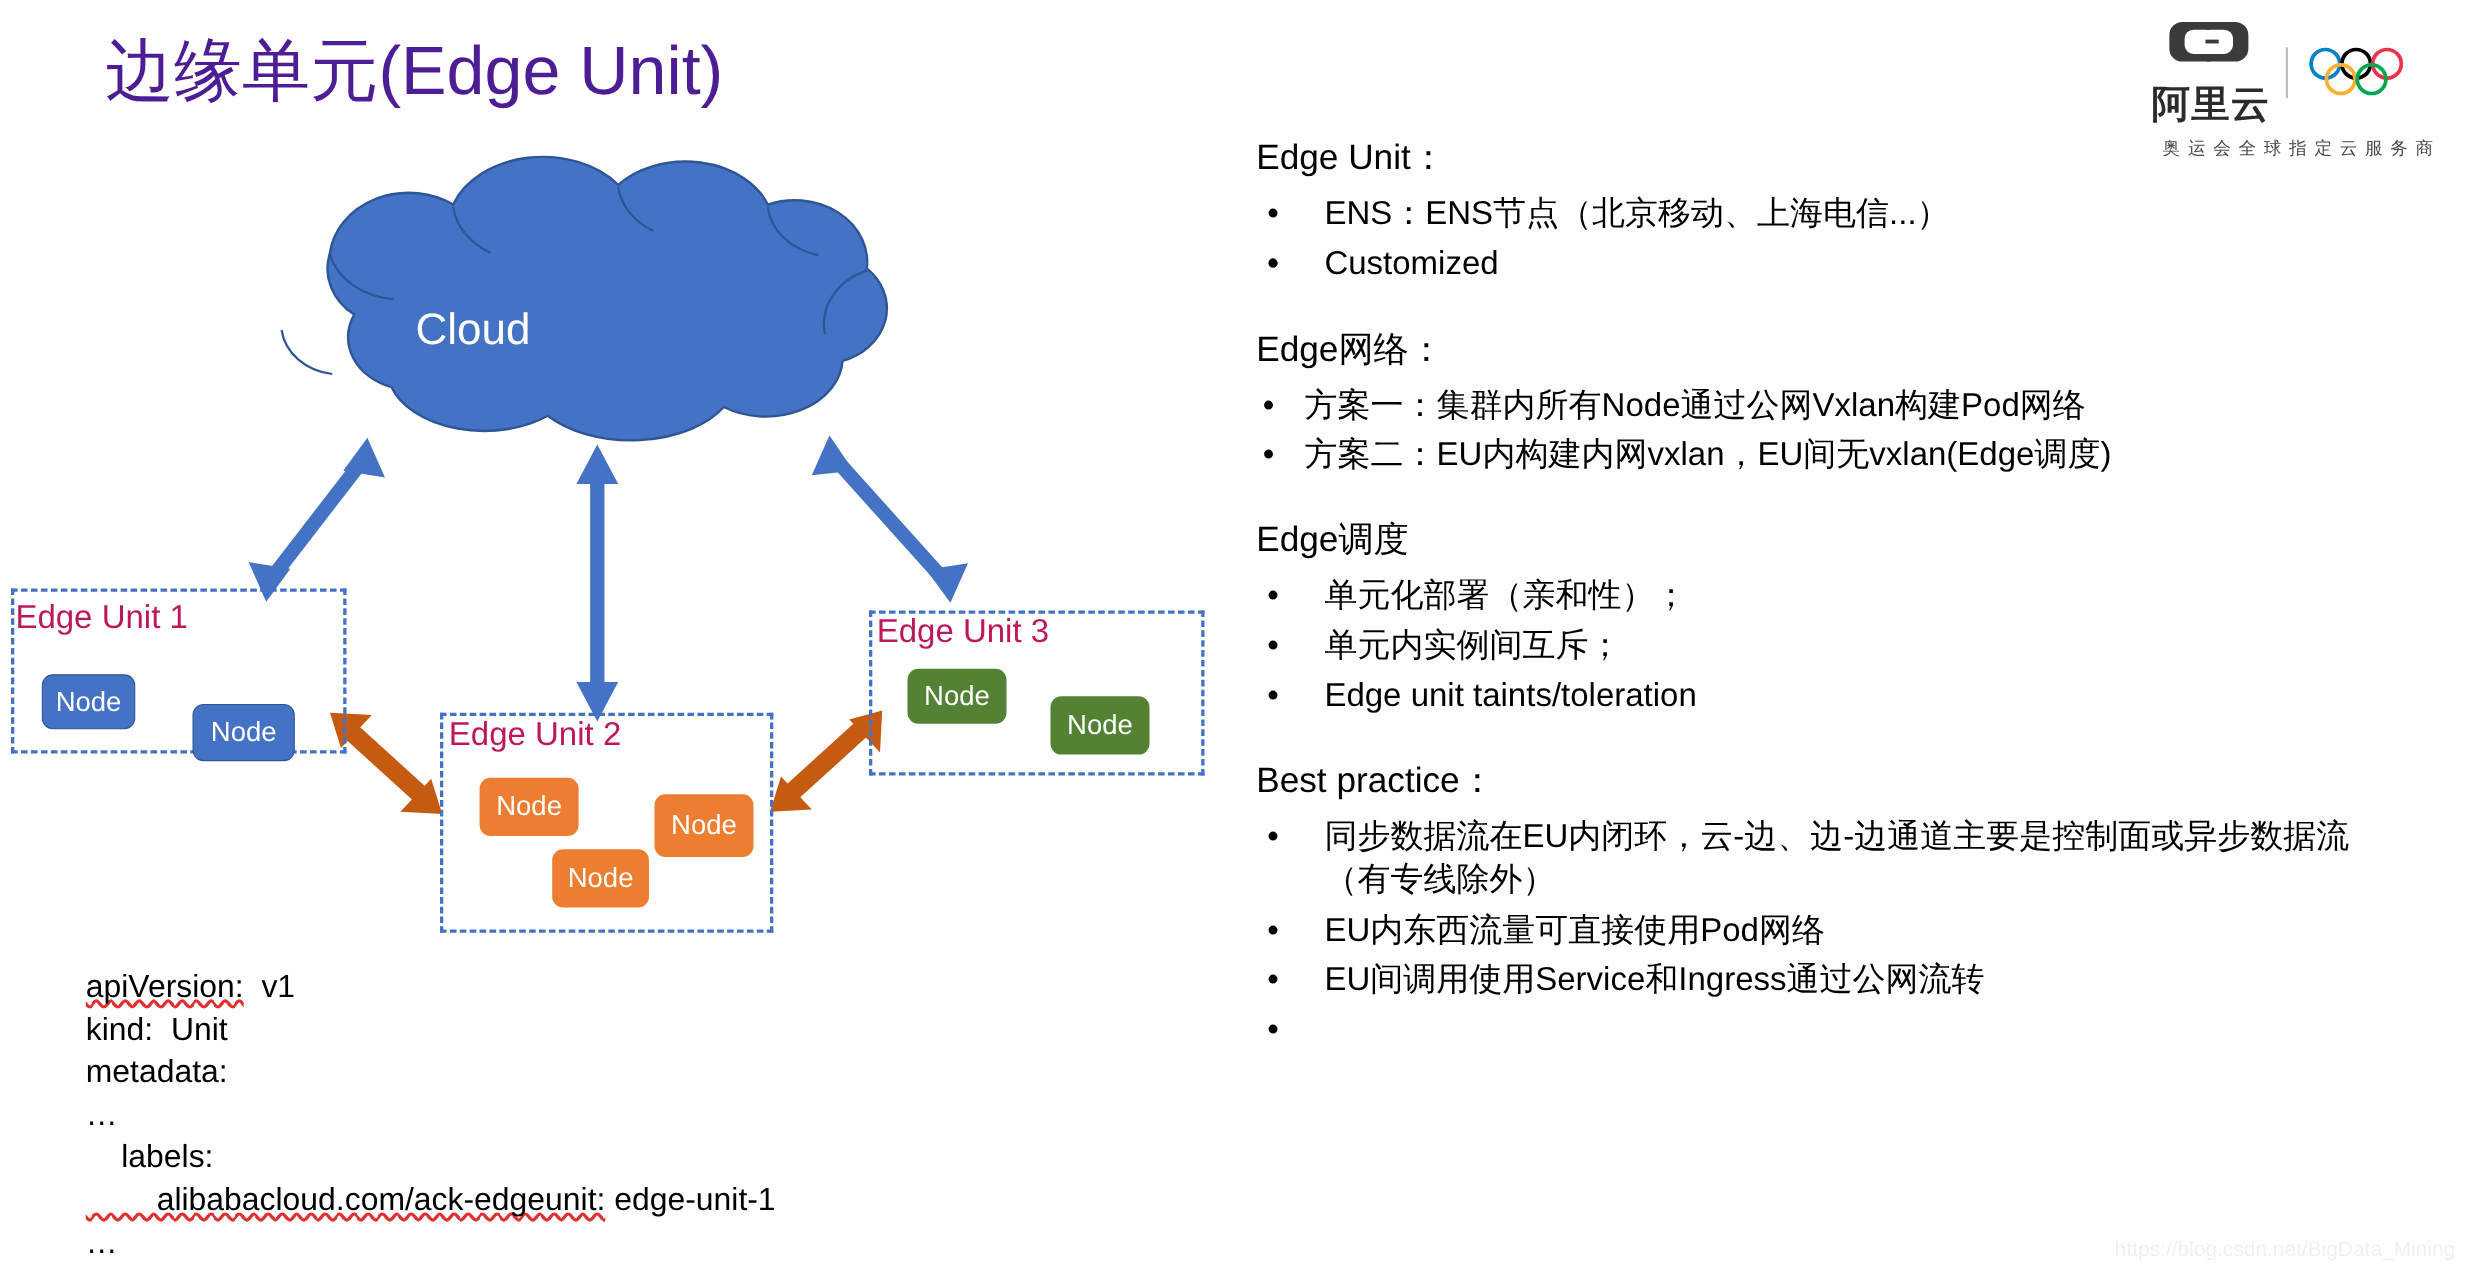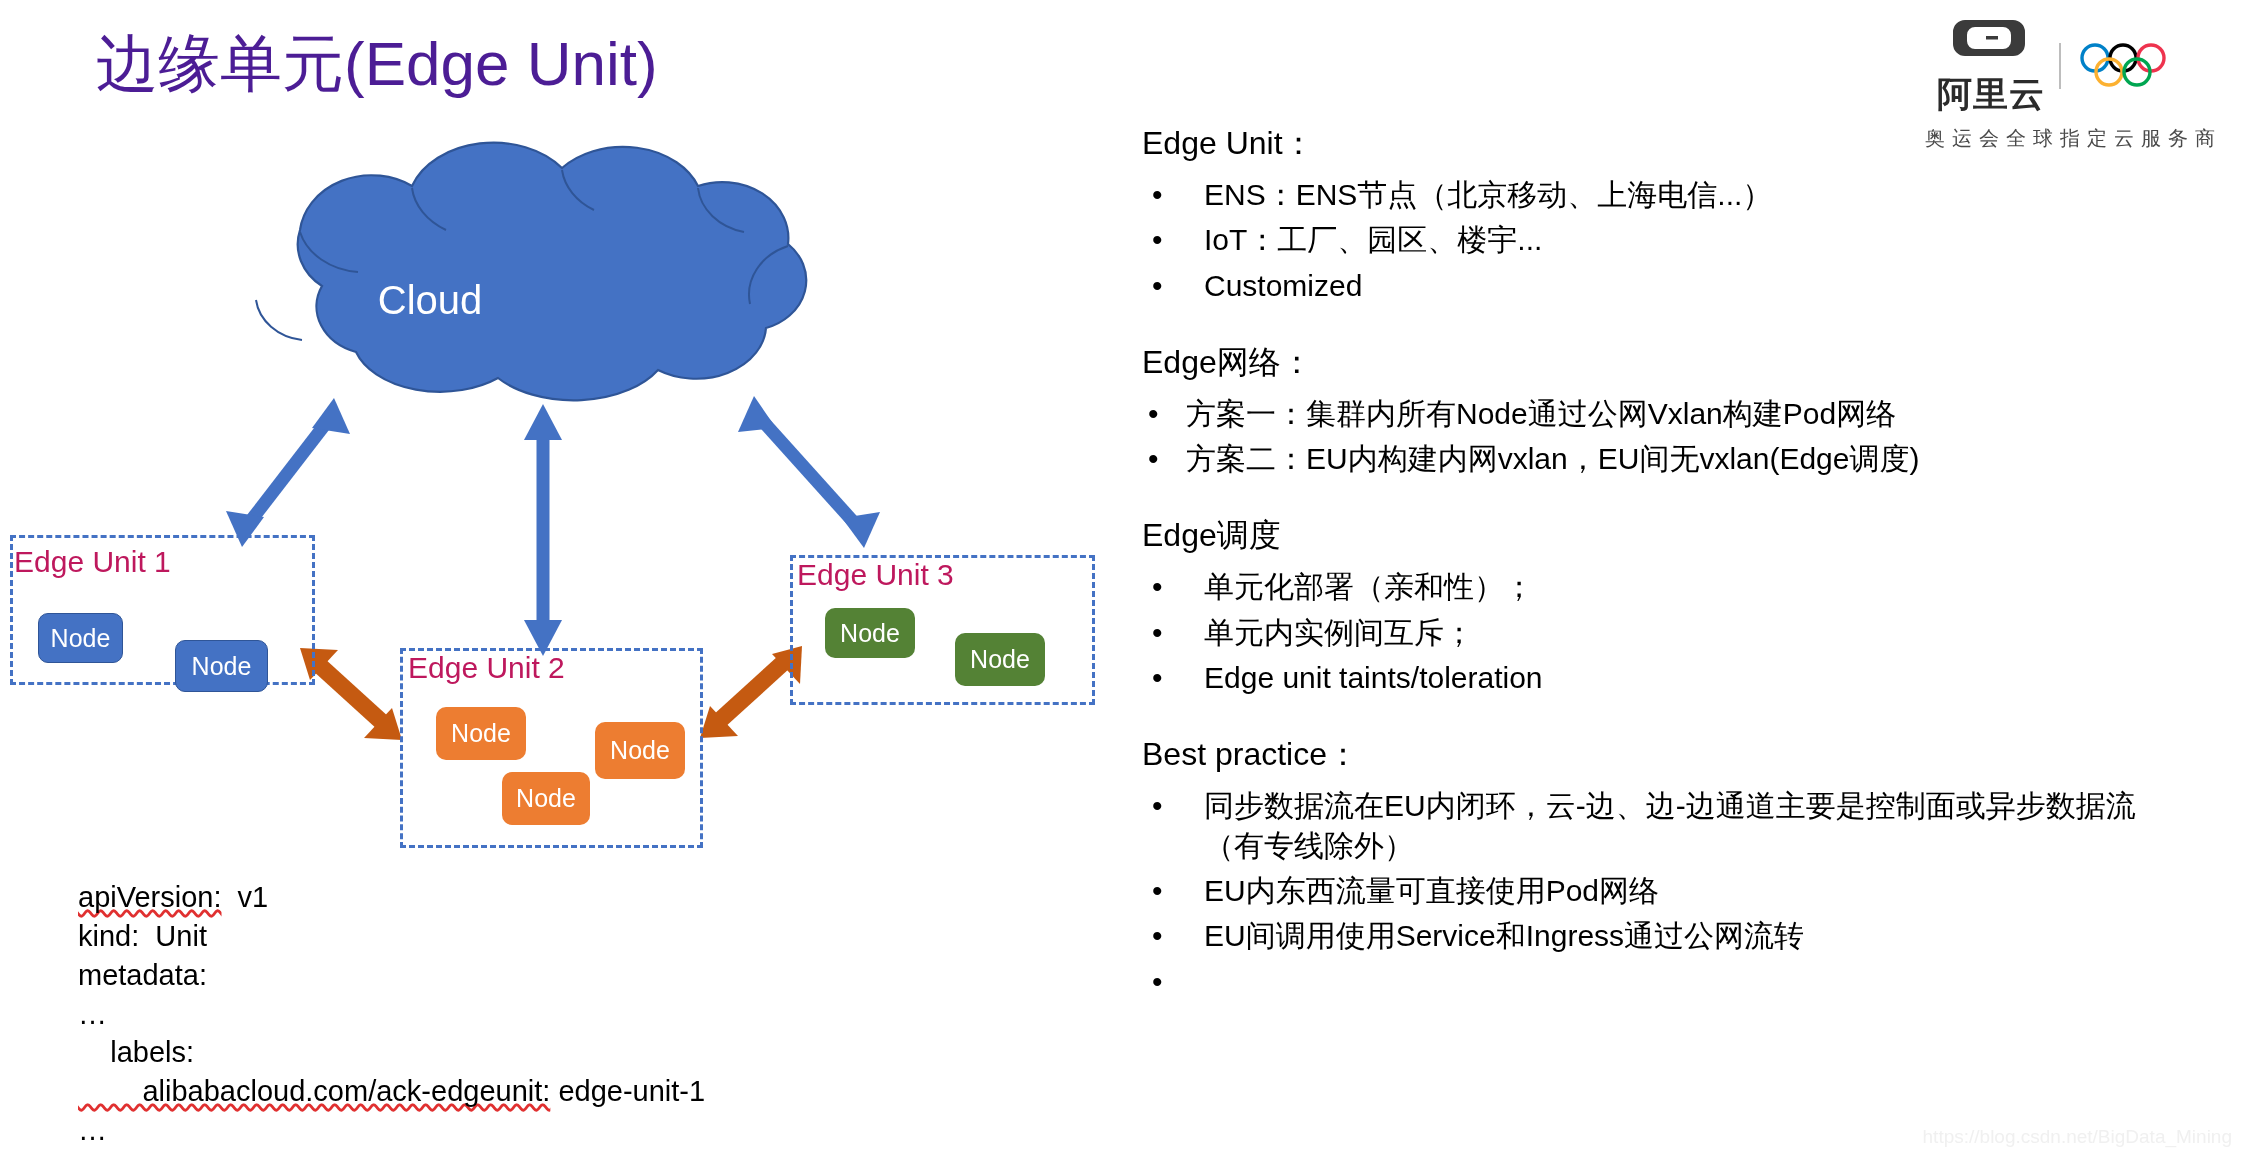--- a/index.html
+++ b/index.html
@@ -55,21 +55,21 @@
     letter-spacing: 1px;
     font-weight: bold;
   }
   .logo-sep {
     width: 2px;
     height: 46px;
     background: #bdbdbd;
   }
   #logo-tagline {
     margin-top: 7px;
-    font-size: 20px;
+    font-size: 16px;
     color: #4a4a4a;
     letter-spacing: 7px;
     padding-left: 7px;
     white-space: nowrap;
   }
 
   
   #diagram {
     position: absolute;
     left: 0;
@@ -283,21 +283,21 @@
 <span>    labels:</span>
 <span class="sq">        alibabacloud.com/ack-edgeunit:</span><span> edge-unit-1</span>
 <span>…</span></div>
 
   <div id="rightcol">
 
     <div class="sec">
       <div class="sec-head">Edge Unit：</div>
       <ul class="bullets">
         <li><span class="dot">•</span><span>ENS：ENS节点（北京移动、上海电信...）</span></li>
-        <li><span class="dot">•</span><span>IoT：工厂、园区、楼宇...</span></li>
+        <li><span class="dot">•</span></li>
         <li><span class="dot">•</span><span>Customized</span></li>
       </ul>
     </div>
 
     <div class="sec">
       <div class="sec-head">Edge网络：</div>
       <ul class="bullets">
         <li class="narrow"><span class="dot">•</span><span>方案一：集群内所有Node通过公网Vxlan构建Pod网络</span></li>
         <li class="narrow"><span class="dot">•</span><span>方案二：EU内构建内网vxlan，EU间无vxlan(Edge调度)</span></li>
       </ul>

